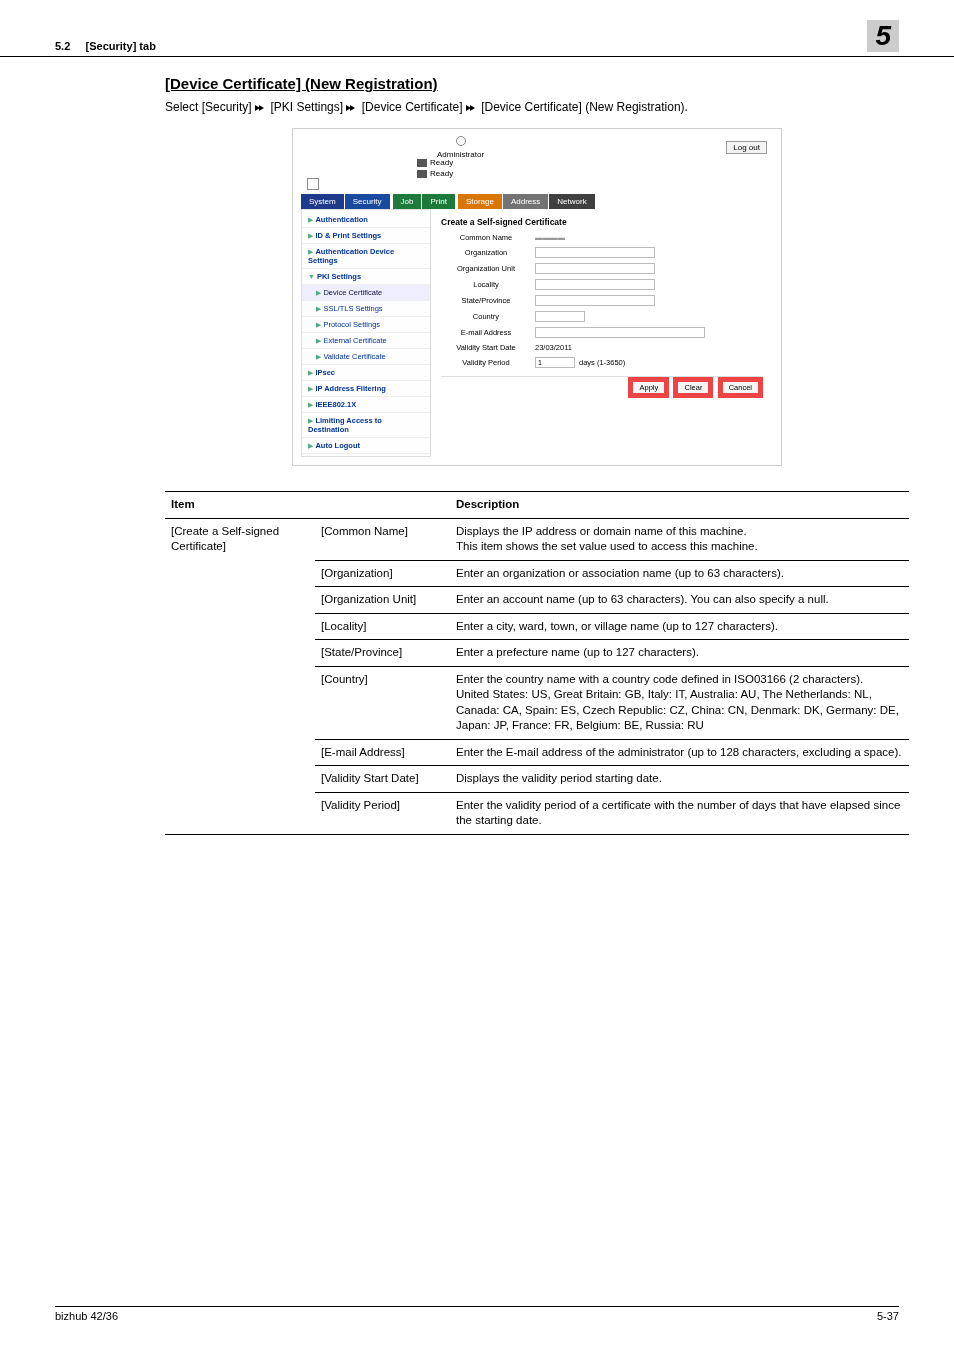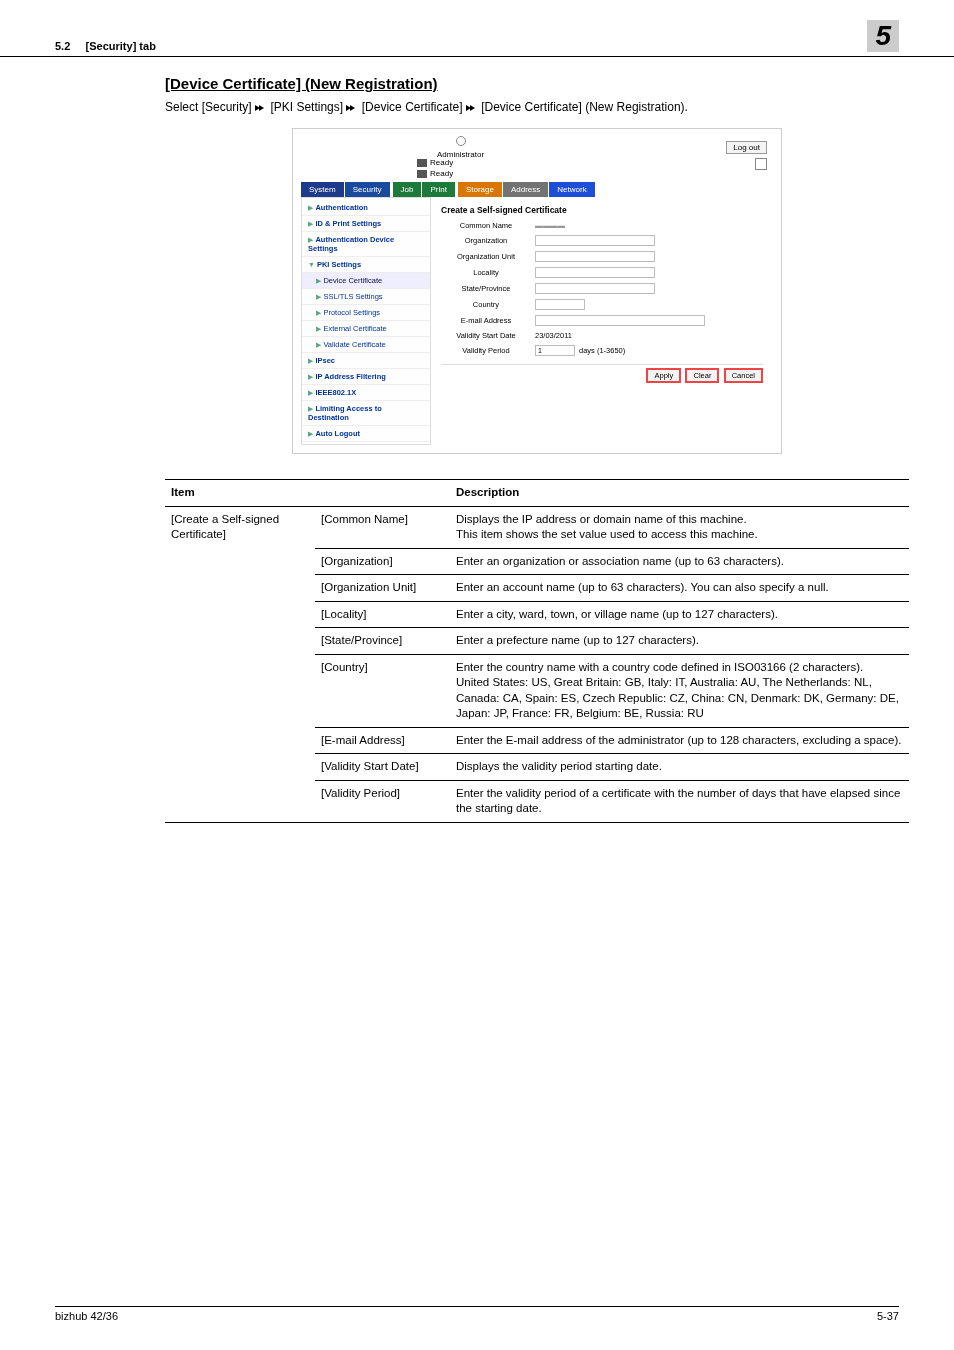--- a/index.html
+++ b/index.html
@@ -13,21 +13,21 @@
     .breadcrumb-text { font-size: 12px; margin-bottom: 14px; }
     .arrow2 { display: inline-block; position: relative; width: 12px; height: 6px; vertical-align: middle; }
     .arrow2::before, .arrow2::after { content: ""; position: absolute; width: 0; height: 0; border-left: 5px solid #000; border-top: 3px solid transparent; border-bottom: 3px solid transparent; }
     .arrow2::after { left: 4px; }
     .screenshot-wrap { display: flex; justify-content: center; margin-bottom: 25px; }
     .screenshot { width: 490px; border: 1px solid #ccc; background: #fff; padding: 8px; font-size: 8px; }
     .ss-top { display: flex; justify-content: space-between; padding: 4px 6px; align-items: center; }
     .ss-admin { display: flex; align-items: center; gap: 4px; }
     .ss-admin-icon { width: 10px; height: 10px; border: 1px solid #888; border-radius: 50%; display: inline-block; }
     .ss-logout-btn { border: 1px solid #999; padding: 1px 6px; background: #f4f4f4; font-size: 8px; }
-    .ss-status-row { display: flex; justify-content: space-between; align-items: flex-start; padding: 0 6px; }
+    .ss-status-row { display: flex; justify-content: space-between; align-items: flex-start; padding: 0 6px; flex-direction: column; }
     .ss-status { display: flex; flex-direction: column; gap: 2px; margin-left: 110px; }
     .ss-status div { display: flex; align-items: center; gap: 3px; }
     .ss-printer-icon { width: 10px; height: 8px; background: #555; display: inline-block; }
     .ss-refresh { width: 12px; height: 12px; border: 1px solid #888; display: inline-block; }
     .ss-tabs { display: flex; margin-top: 4px; }
     .ss-tab { padding: 3px 8px; font-size: 8px; color: #fff; margin-right: 1px; }
     .ss-tab.blue { background: #1e3a8a; }
     .ss-tab.navy { background: #1e3a7a; }
     .ss-tab.green { background: #1e7a3a; }
     .ss-tab.orange { background: #d97706; }
@@ -36,21 +36,21 @@
     .ss-nav-item { padding: 3px 6px; color: #003399; font-size: 7.5px; border-bottom: 1px solid #eee; cursor: pointer; }
     .ss-nav-item .tri { color: #5a8; font-size: 7px; margin-right: 2px; }
     .ss-nav-sub { padding-left: 14px; }
     .ss-main { flex: 1; padding: 8px 10px; }
     .ss-form-title { font-weight: bold; font-size: 8.5px; margin-bottom: 6px; }
     .ss-field { display: flex; align-items: center; margin-bottom: 5px; gap: 4px; }
     .ss-field label { width: 90px; font-size: 7.5px; text-align: center; }
     .ss-field input { border: 1px solid #bbb; height: 11px; font-size: 7px; padding: 0 2px; }
     .ss-field .val { font-size: 7.5px; }
     .ss-buttons { text-align: right; margin-top: 8px; border-top: 1px solid #ddd; padding-top: 6px; }
-    .ss-btn { border: 2px solid #ef4444; background: #f4f4f4; padding: 1px 6px; font-size: 7.5px; margin-left: 2px; }
+    .ss-btn { border: 5px solid #ef4444; background: #f4f4f4; padding: 1px 6px; font-size: 7.5px; margin-left: 2px; }
     .desc-table { width: 100%; border-collapse: collapse; font-size: 11.5px; }
     .desc-table th, .desc-table td { border-top: 1px solid #000; border-bottom: 1px solid #000; padding: 5px 6px; text-align: left; vertical-align: top; line-height: 1.35; }
     .desc-table th { font-weight: bold; }
     .col-item { width: 150px; }
     .col-sub { width: 135px; }
     .footer { position: absolute; bottom: 28px; left: 55px; right: 55px; border-top: 1px solid #000; display: flex; justify-content: space-between; font-size: 11px; padding-top: 3px; }
   </style>
 </head>
 <body>
 <div class="page">
@@ -100,21 +100,21 @@
         </div>
         <span class="ss-refresh"></span>
       </div>
       <div class="ss-tabs">
         <div class="ss-tab blue">System</div>
         <div class="ss-tab navy" style="background:#194a9e;">Security</div>
         <div class="ss-tab green" style="margin-left:2px;">Job</div>
         <div class="ss-tab green">Print</div>
         <div class="ss-tab orange" style="margin-left:2px;">Storage</div>
         <div class="ss-tab orange" style="background:#737373;">Address</div>
-        <div class="ss-tab orange" style="background:#1d4ed8;">Network</div>
+        <div class="ss-tab orange" style="background:#404040;">Network</div>
       </div>
       <div class="ss-body">
         <div class="ss-sidebar">
           <div class="ss-nav-item"><span class="tri">▶</span><b>Authentication</b></div>
           <div class="ss-nav-item"><span class="tri">▶</span><b>ID &amp; Print Settings</b></div>
           <div class="ss-nav-item"><span class="tri">▶</span><b>Authentication Device Settings</b></div>
           <div class="ss-nav-item"><span class="tri" style="color:#5a8;">▼</span><b>PKI Settings</b></div>
           <div class="ss-nav-item ss-nav-sub" style="background:#eef;color:#114;"><span class="tri">▶</span><span>Device Certificate</span></div>
           <div class="ss-nav-item ss-nav-sub"><span class="tri">▶</span><span>SSL/TLS Settings</span></div>
           <div class="ss-nav-item ss-nav-sub"><span class="tri">▶</span><span>Protocol Settings</span></div>

